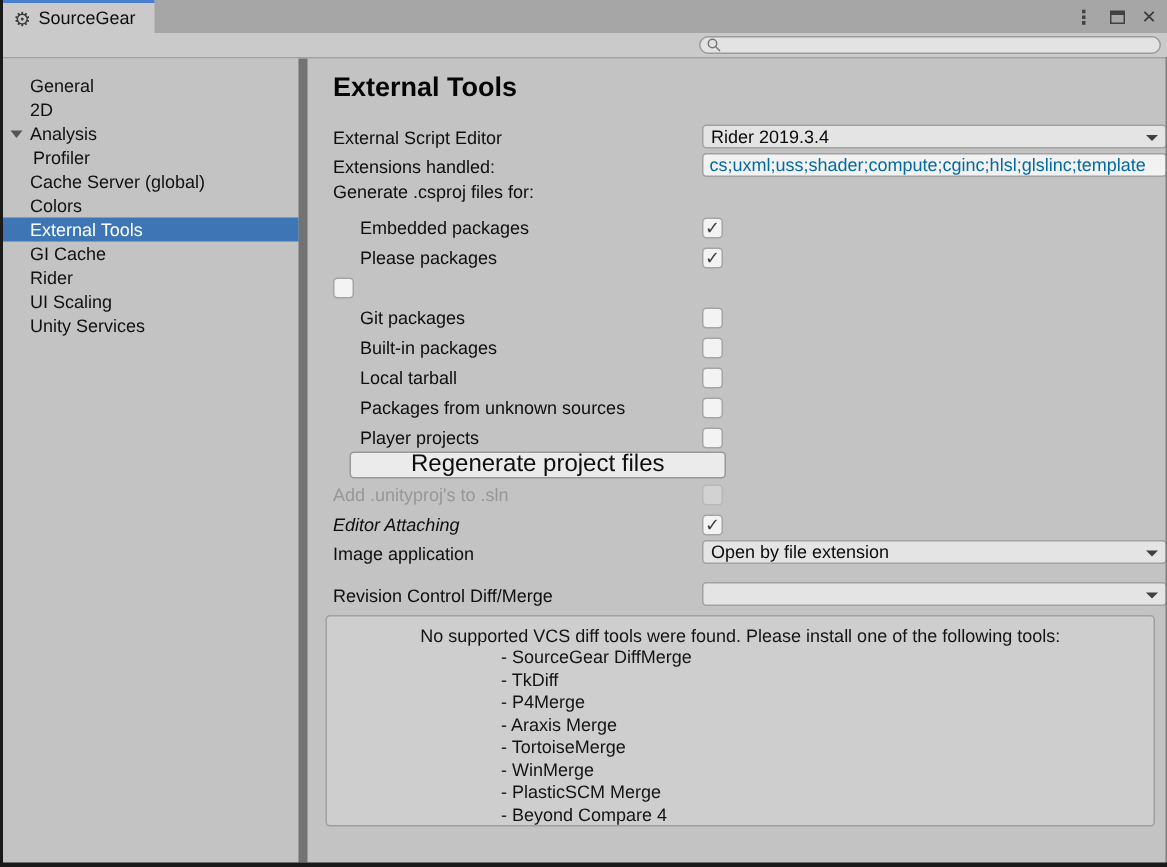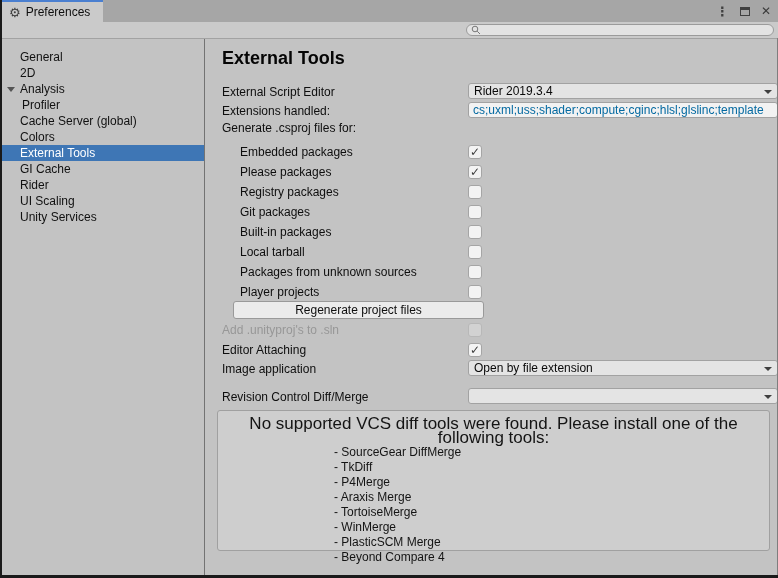--- a/index.html
+++ b/index.html
@@ -37,36 +37,36 @@
   }
   .search input{
     border:none;background:transparent;outline:none;flex:1;height:10px;
     font-family:inherit;font-size:10px;color:#222;padding:0;
   }
 
   
   .bodyarea{position:absolute;top:39px;left:0;right:0;bottom:3px;}
   .sidebar{
     position:absolute;left:2px;top:0;width:203px;height:100%;box-sizing:border-box;
-    border-right:1px solid #737373;padding-top:10px;background:#c3c3c3;
+    border-right:6px solid #737373;padding-top:10px;background:#c3c3c3;
   }
   .side-item{position:relative;height:16px;line-height:16px;padding-left:18px;color:#111;cursor:pointer;white-space:nowrap;}
   .side-item.indent1{padding-left:20px;}
   .side-item.selected{background:#3e76b5;color:#fff;}
   .fold{position:absolute;left:5px;top:6px;width:0;height:0;
     border-left:4px solid transparent;border-right:4px solid transparent;border-top:5px solid #555;}
 
   .panel{position:absolute;left:206px;top:0;right:0;bottom:0;box-sizing:border-box;padding:0 0 0 16px;overflow:hidden;}
   .panel-title{margin:8px 0 13px 0;font-size:18px;line-height:22px;font-weight:700;color:#050505;}
 
   .row{display:flex;align-items:flex-end;height:17px;margin-bottom:2px;}
   .row .label{flex:0 0 246px;width:246px;color:#0e0e0e;white-space:nowrap;box-sizing:border-box;}
   .row.mt14{margin-top:2px;}
   .row.mt11{margin-top:11px;}
-  .row.mt3{margin-top:3px;}
+  .row.mt3{margin-top:3px;font-style:italic;}
 
   .dropdown{
     position:relative;width:366px;height:16px;background:#e4e4e4;border:1px solid #a2a2a2;border-radius:3px;
     box-sizing:border-box;display:flex;align-items:center;padding:0 18px 0 5px;cursor:pointer;
     white-space:nowrap;overflow:hidden;color:#0a0a0a;
   }
   .dd-arrow{position:absolute;right:5px;top:6px;width:0;height:0;
     border-left:4px solid transparent;border-right:4px solid transparent;border-top:4px solid #3f3f3f;}
 
   .textfield{
@@ -86,43 +86,43 @@
   .checkbox.checked::after{
     content:"\2713";position:absolute;left:1px;top:-1px;font-size:12px;font-weight:bold;color:#3e3e3e;
   }
   .checkbox.disabled{background:#d2d2d2;border-color:#b8b8b8;cursor:default;}
   .disabled-label{color:#979797 !important;}
 
   .btn-row{display:flex;height:18px;margin:2px 0 1px 0;}
   .btn{
     margin-left:11px;width:251px;height:18px;background:#ebebeb;border:1px solid #999;border-radius:3px;
     box-sizing:border-box;text-align:center;line-height:16px;color:#0e0e0e;cursor:pointer;
-    font-family:inherit;font-size:12px;padding:0;
+    font-family:inherit;font-size:16px;padding:0;
   }
 
   .helpbox{
     margin:6px 0 0 -5px;width:553px;height:141px;background:#cecece;border:1px solid #a0a0a0;border-radius:3px;
     box-sizing:border-box;padding-top:6px;color:#141414;
   }
-  .hb-title{text-align:center;font-size:17px;line-height:14px;}
+  .hb-title{text-align:center;font-size:12px;line-height:14px;}
   .hb-list{padding-left:116px;}
   .hb-list div{line-height:15px;font-size:12px;}
 </style>
 </head>
 <body>
 
 <div class="window">
   <div class="edge-left"></div>
   <div class="edge-right"></div>
   <div class="edge-bottom"></div>
 
   <div class="titlebar">
     <div class="tab">
       <span class="tab-gear">⚙</span>
-      <span class="tab-label">Preferences</span>
+      <span class="tab-label">SourceGear</span>
     </div>
     <div class="win-controls">
       <span class="kebab">⋮</span>
       <span class="maxbox"></span>
       <span class="closex">✕</span>
     </div>
   </div>
 
   <div class="toolbar">
     <div class="search">
@@ -173,21 +173,20 @@
 
       <div class="row cbrow">
         <span class="label">Embedded packages</span>
         <span class="checkbox checked"></span>
       </div>
       <div class="row cbrow">
         <span class="label">Please packages</span>
         <span class="checkbox checked"></span>
       </div>
       <div class="row cbrow">
-        <span class="label">Registry packages</span>
         <span class="checkbox"></span>
       </div>
       <div class="row cbrow">
         <span class="label">Git packages</span>
         <span class="checkbox"></span>
       </div>
       <div class="row cbrow">
         <span class="label">Built-in packages</span>
         <span class="checkbox"></span>
       </div>

